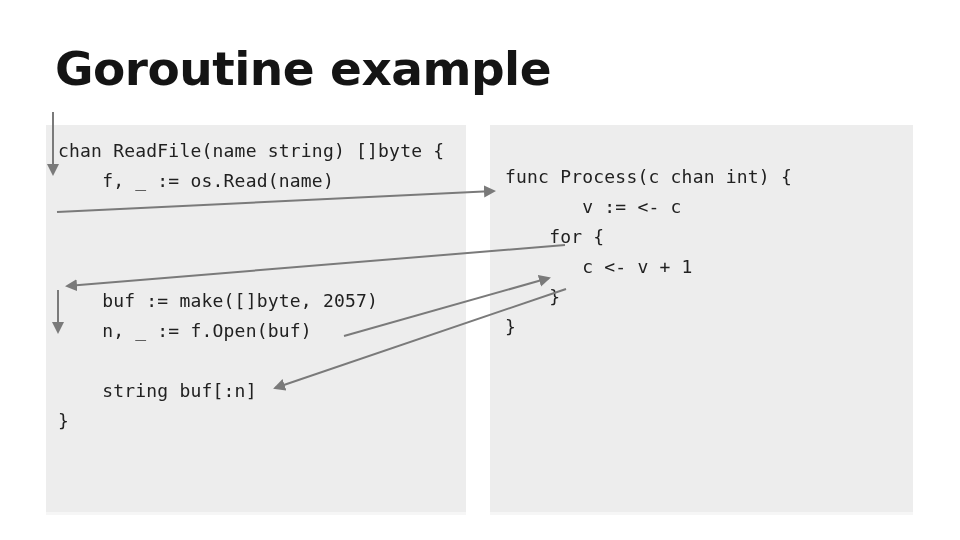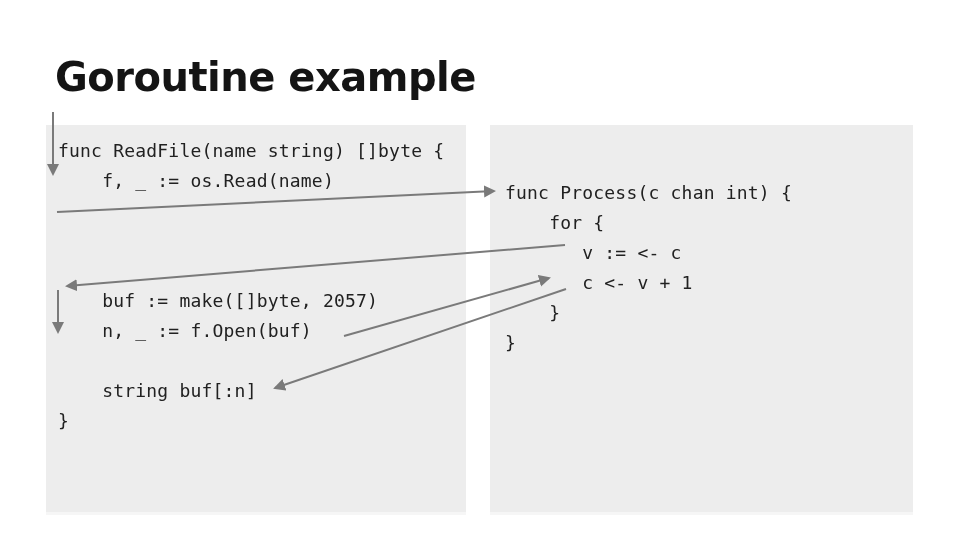--- a/index.html
+++ b/index.html
@@ -18,45 +18,44 @@
     background: var(--bg);
     overflow: hidden;
     font-family: "Liberation Sans", sans-serif;
   }
   .title {
     position: absolute;
     left: 55px;
     top: 44px;
     font-family: "DejaVu Sans", sans-serif;
     font-weight: 700;
-    font-size: 40px;
+    font-size: 47px;
     line-height: 1.05;
     letter-spacing: -0.5px;
     color: var(--title-text);
     white-space: nowrap;
-    margin-top: 12px;
   }
   .panel {
     position: absolute;
     top: 125px;
     height: 390px;
     background: var(--panel-bg);
     border-bottom: 3px solid #f6f6f6;
   }
   .panel-left  { left: 46px;  width: 420px; }
   .panel-right { left: 490px; width: 423px; }
   .code {
     position: absolute;
     font-family: "DejaVu Sans Mono", "Liberation Mono", monospace;
     font-size: 18px;
     letter-spacing: 0.2px;
     color: var(--code-text);
   }
   .code-left  { left: 58px;  top: 136px; }
-  .code-right { left: 505px; top: 178px; }
+  .code-right { left: 505px; top: 162px; }
   .code-line {
     white-space: pre;
     height: 30px;
     line-height: 30px;
     min-width: 2px;
   }
   .arrows-layer {
     position: absolute;
     left: 0; top: 0;
     width: 960px; height: 540px;
@@ -67,36 +66,36 @@
 <body>
 
 <div class="slide">
 
   <h1 class="title">Goroutine example</h1>
 
   <div class="panel panel-left"></div>
   <div class="panel panel-right"></div>
 
   <div class="code code-left">
-    <div class="code-line">func ReadFile(name string) []byte {</div>
+    <div class="code-line">chan ReadFile(name string) []byte {</div>
     <div class="code-line">    f, _ := os.Read(name)</div>
     <div class="code-line"></div>
     <div class="code-line"></div>
     <div class="code-line"></div>
     <div class="code-line">    buf := make([]byte, 2057)</div>
     <div class="code-line">    n, _ := f.Open(buf)</div>
     <div class="code-line"></div>
     <div class="code-line">    string buf[:n]</div>
     <div class="code-line">}</div>
   </div>
 
   <div class="code code-right">
     <div class="code-line">func Process(c chan int) {</div>
+    <div class="code-line">       v := &lt;- c</div>
     <div class="code-line">    for {</div>
-    <div class="code-line">       v := &lt;- c</div>
     <div class="code-line">       c &lt;- v + 1</div>
     <div class="code-line">    }</div>
     <div class="code-line">}</div>
   </div>
 
   <svg class="arrows-layer" viewBox="0 0 960 540" xmlns="http://www.w3.org/2000/svg">
     <defs>
       <marker id="arrowhead" markerWidth="7" markerHeight="7" refX="5" refY="3" orient="auto" markerUnits="strokeWidth">
         <path d="M0,0 L6,3 L0,6 Z" fill="#7a7a7a"></path>
       </marker>

